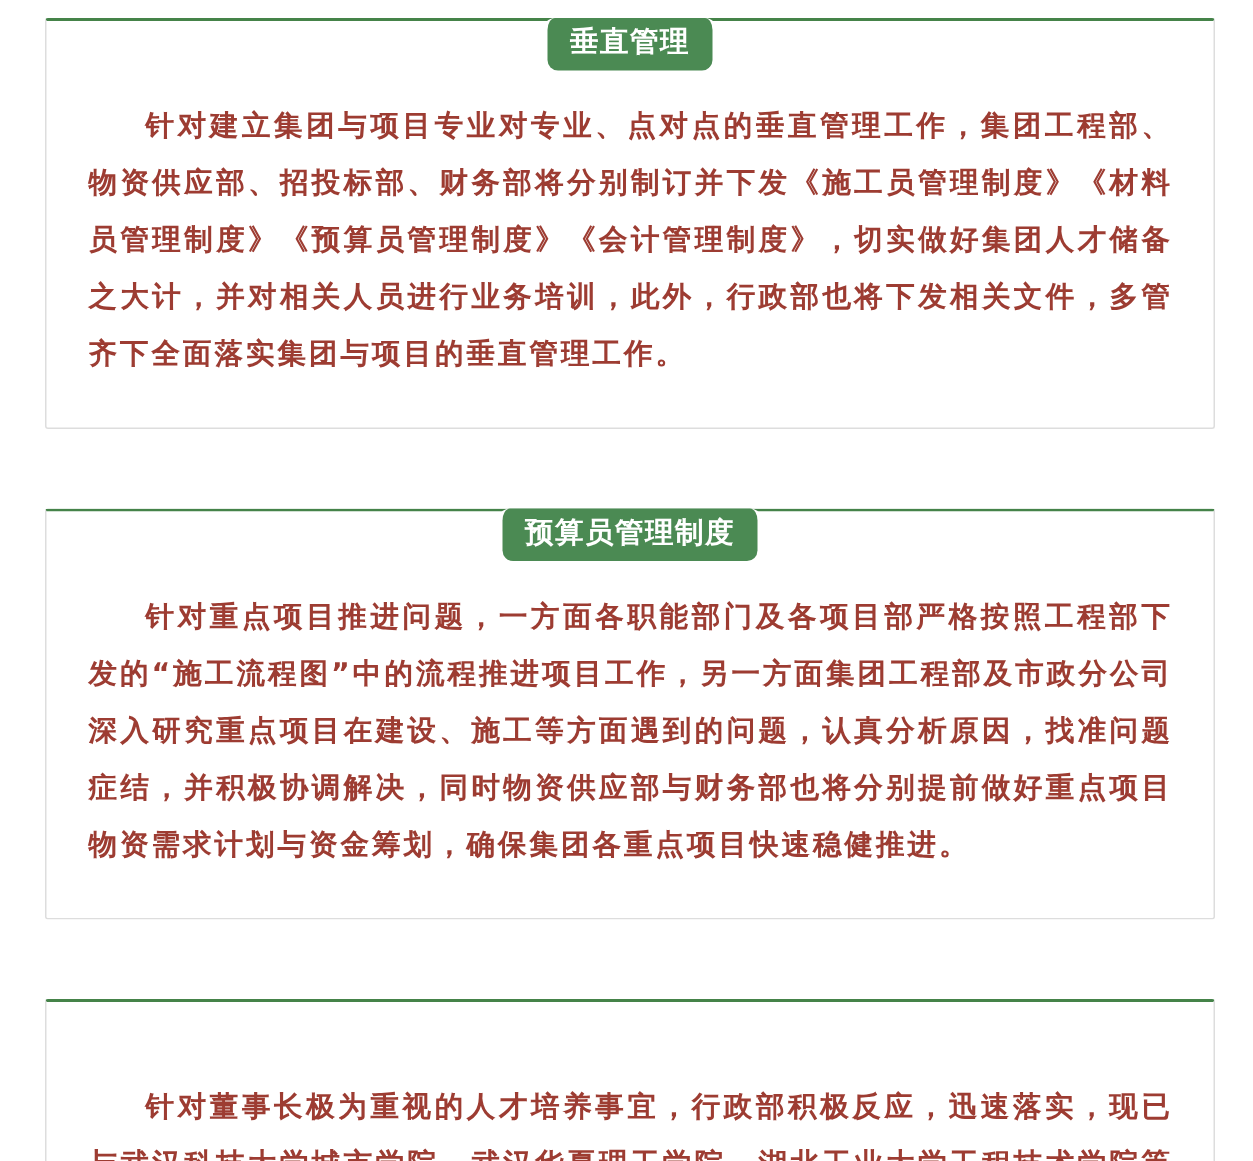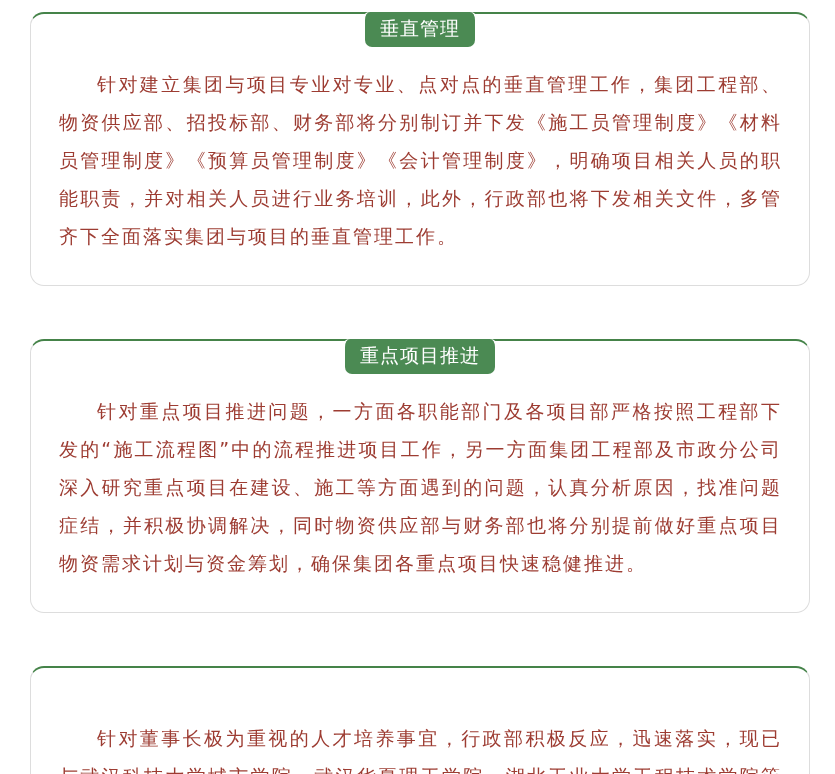--- a/index.html
+++ b/index.html
@@ -11,22 +11,23 @@
     width: 835px;
     min-height: 774px;
     background: #ffffff;
     padding-top: 12px;
   }
   .section-card {
     position: relative;
     margin: 0 25px 0 30px;
     border: 1px solid #dddddd;
     border-top: 2px solid #458349;
-    border-radius: 14px;
+    border-radius: 2px;
     background: #ffffff;
+    font-weight: bold;
   }
   .section-card + .section-card {
     margin-top: 53px;
   }
   .section-badge {
     position: absolute;
     top: -2px;
     left: 50%;
     transform: translateX(-50%);
     background: #4b8a53;
@@ -52,25 +53,25 @@
     text-indent: 2em;
   }
 </style>
 </head>
 <body>
 
 <div class="page">
 
   <div class="section-card">
     <div class="section-badge">垂直管理</div>
-    <p class="section-body">针对建立集团与项目专业对专业、点对点的垂直管理工作，集团工程部、物资供应部、招投标部、财务部将分别制订并下发《施工员管理制度》《材料员管理制度》《预算员管理制度》《会计管理制度》，明确项目相关人员的职能职责，并对相关人员进行业务培训，此外，行政部也将下发相关文件，多管齐下全面落实集团与项目的垂直管理工作。</p>
+    <p class="section-body">针对建立集团与项目专业对专业、点对点的垂直管理工作，集团工程部、物资供应部、招投标部、财务部将分别制订并下发《施工员管理制度》《材料员管理制度》《预算员管理制度》《会计管理制度》，切实做好集团人才储备之大计，并对相关人员进行业务培训，此外，行政部也将下发相关文件，多管齐下全面落实集团与项目的垂直管理工作。</p>
   </div>
 
   <div class="section-card">
-    <div class="section-badge">重点项目推进</div>
+    <div class="section-badge">预算员管理制度</div>
     <p class="section-body">针对重点项目推进问题，一方面各职能部门及各项目部严格按照工程部下发的“施工流程图”中的流程推进项目工作，另一方面集团工程部及市政分公司深入研究重点项目在建设、施工等方面遇到的问题，认真分析原因，找准问题症结，并积极协调解决，同时物资供应部与财务部也将分别提前做好重点项目物资需求计划与资金筹划，确保集团各重点项目快速稳健推进。</p>
   </div>
 
   <div class="section-card">
     <p class="section-body">针对董事长极为重视的人才培养事宜，行政部积极反应，迅速落实，现已与武汉科技大学城市学院、武汉华夏理工学院、湖北工业大学工程技术学院等院校建立合作，将于9月份前往院校进行校招，通过对口的生源渠道为集团引进优秀实习生，切实做好集团人才储备之大计。</p>
   </div>
 
 </div>
 
 </body></html>

